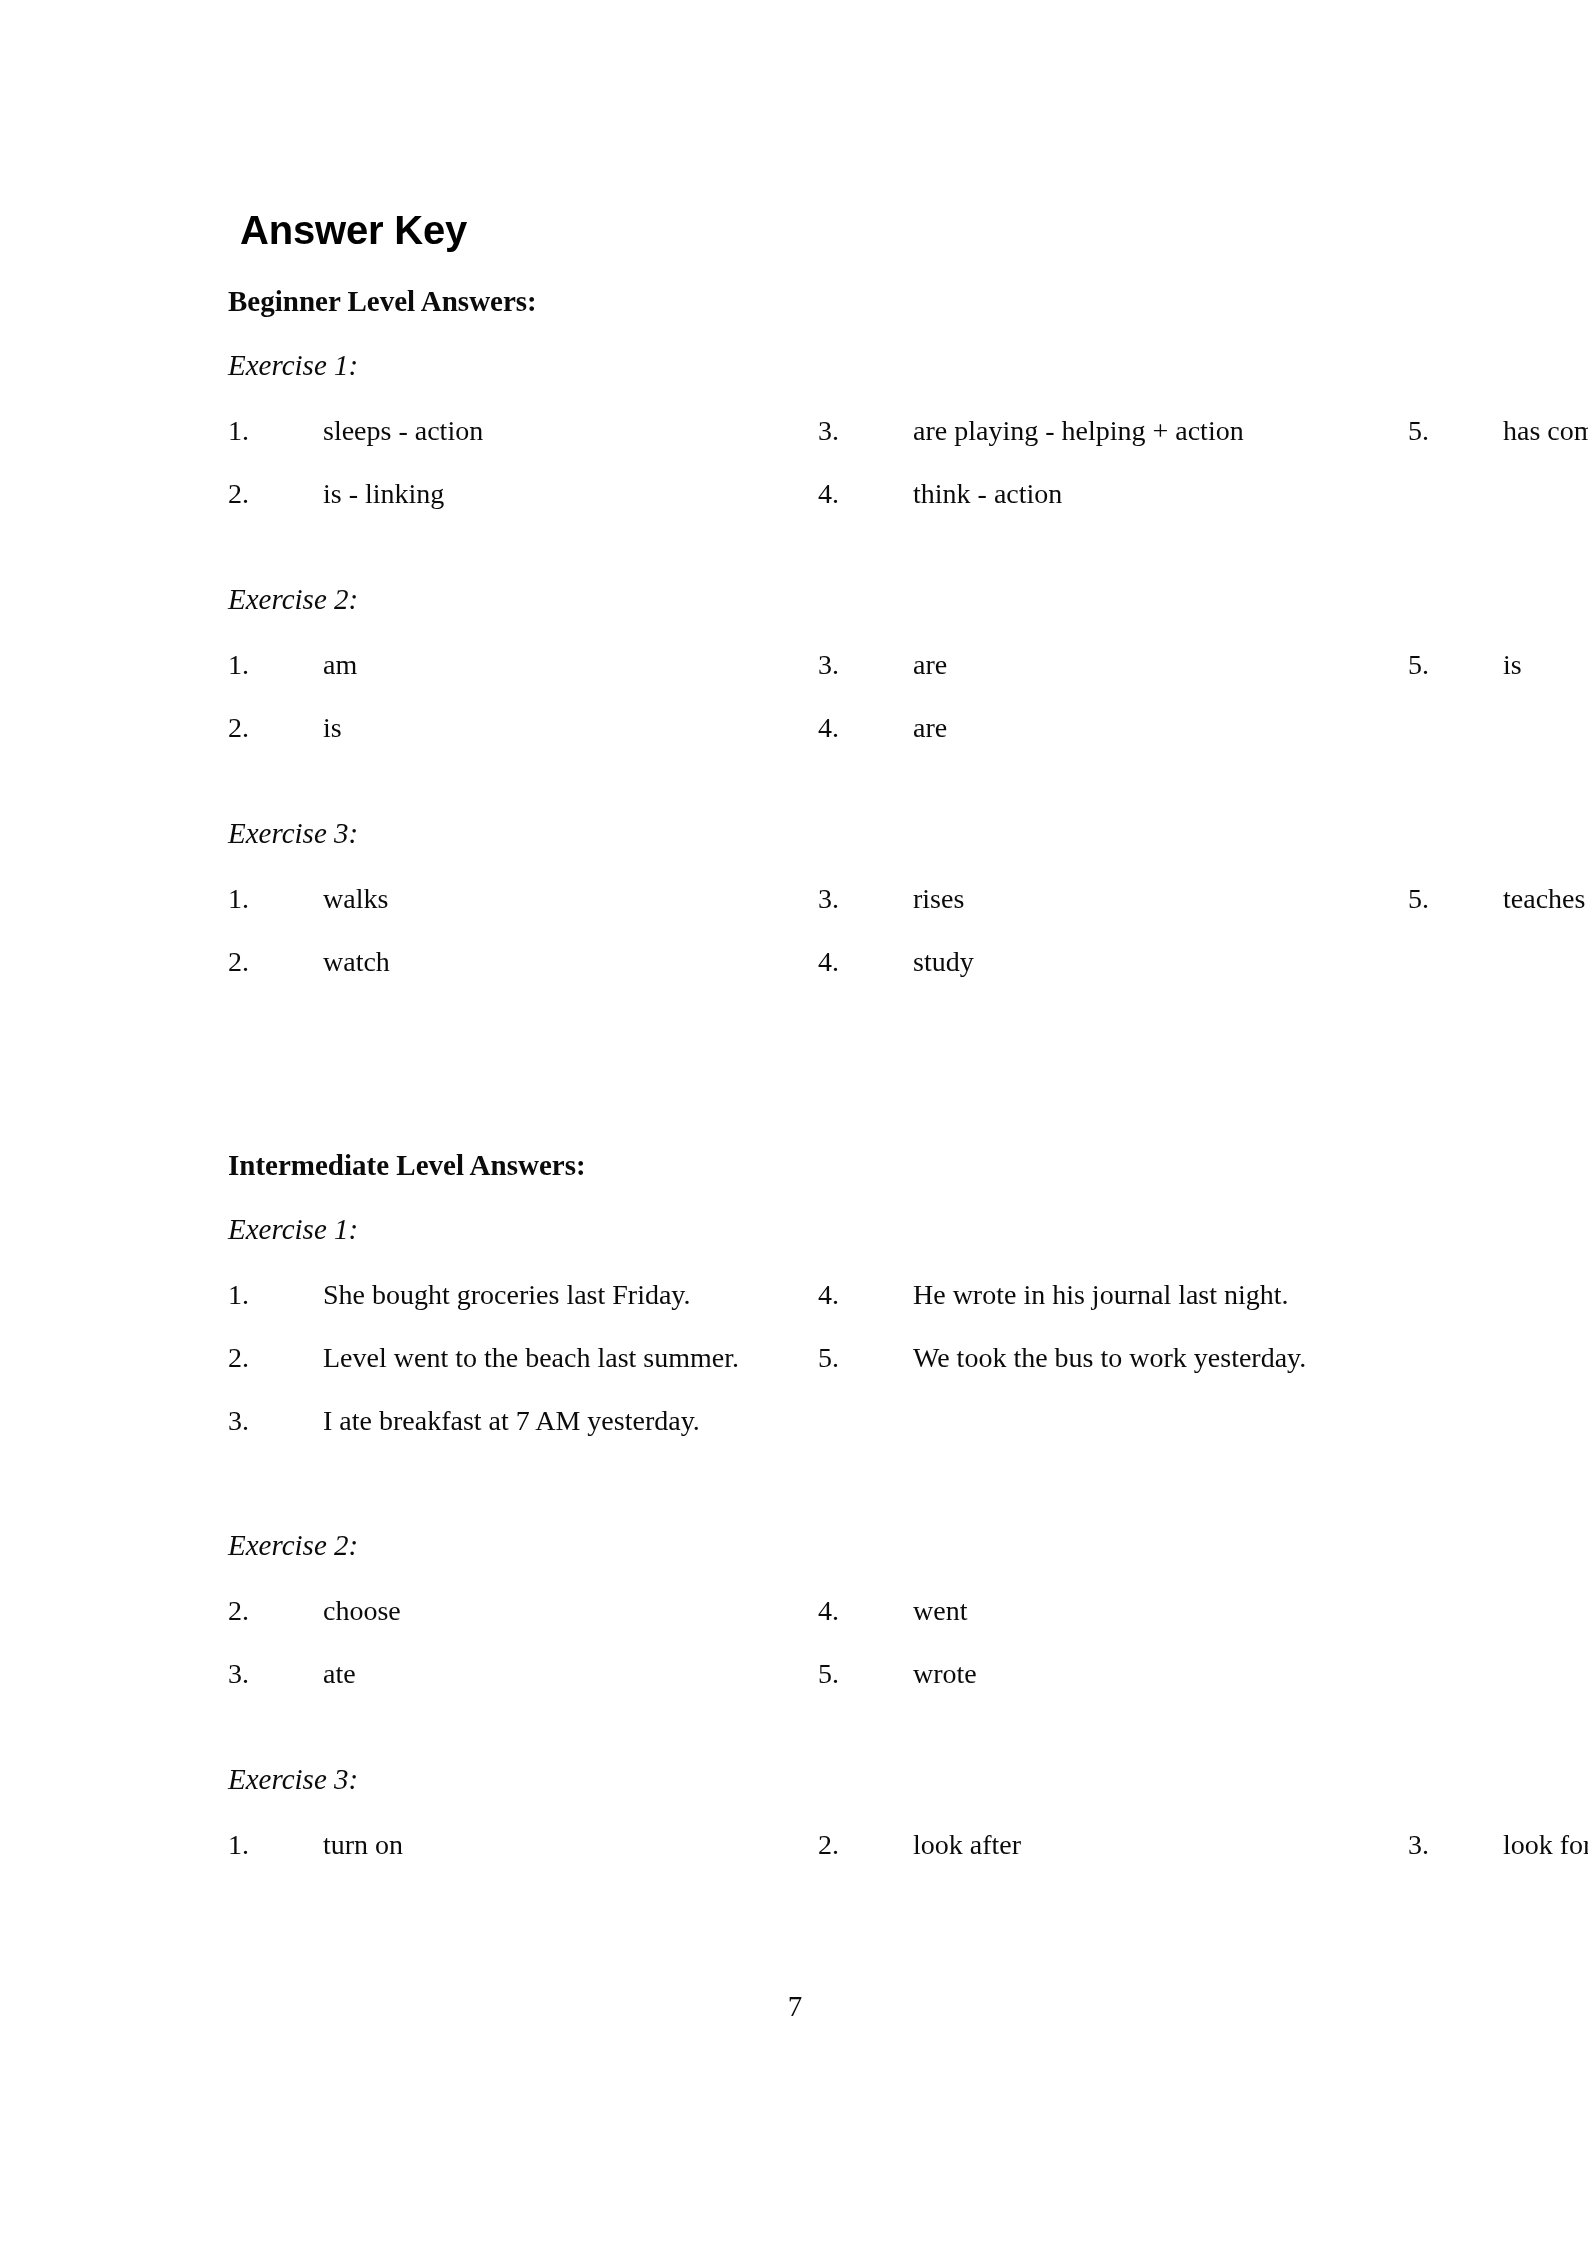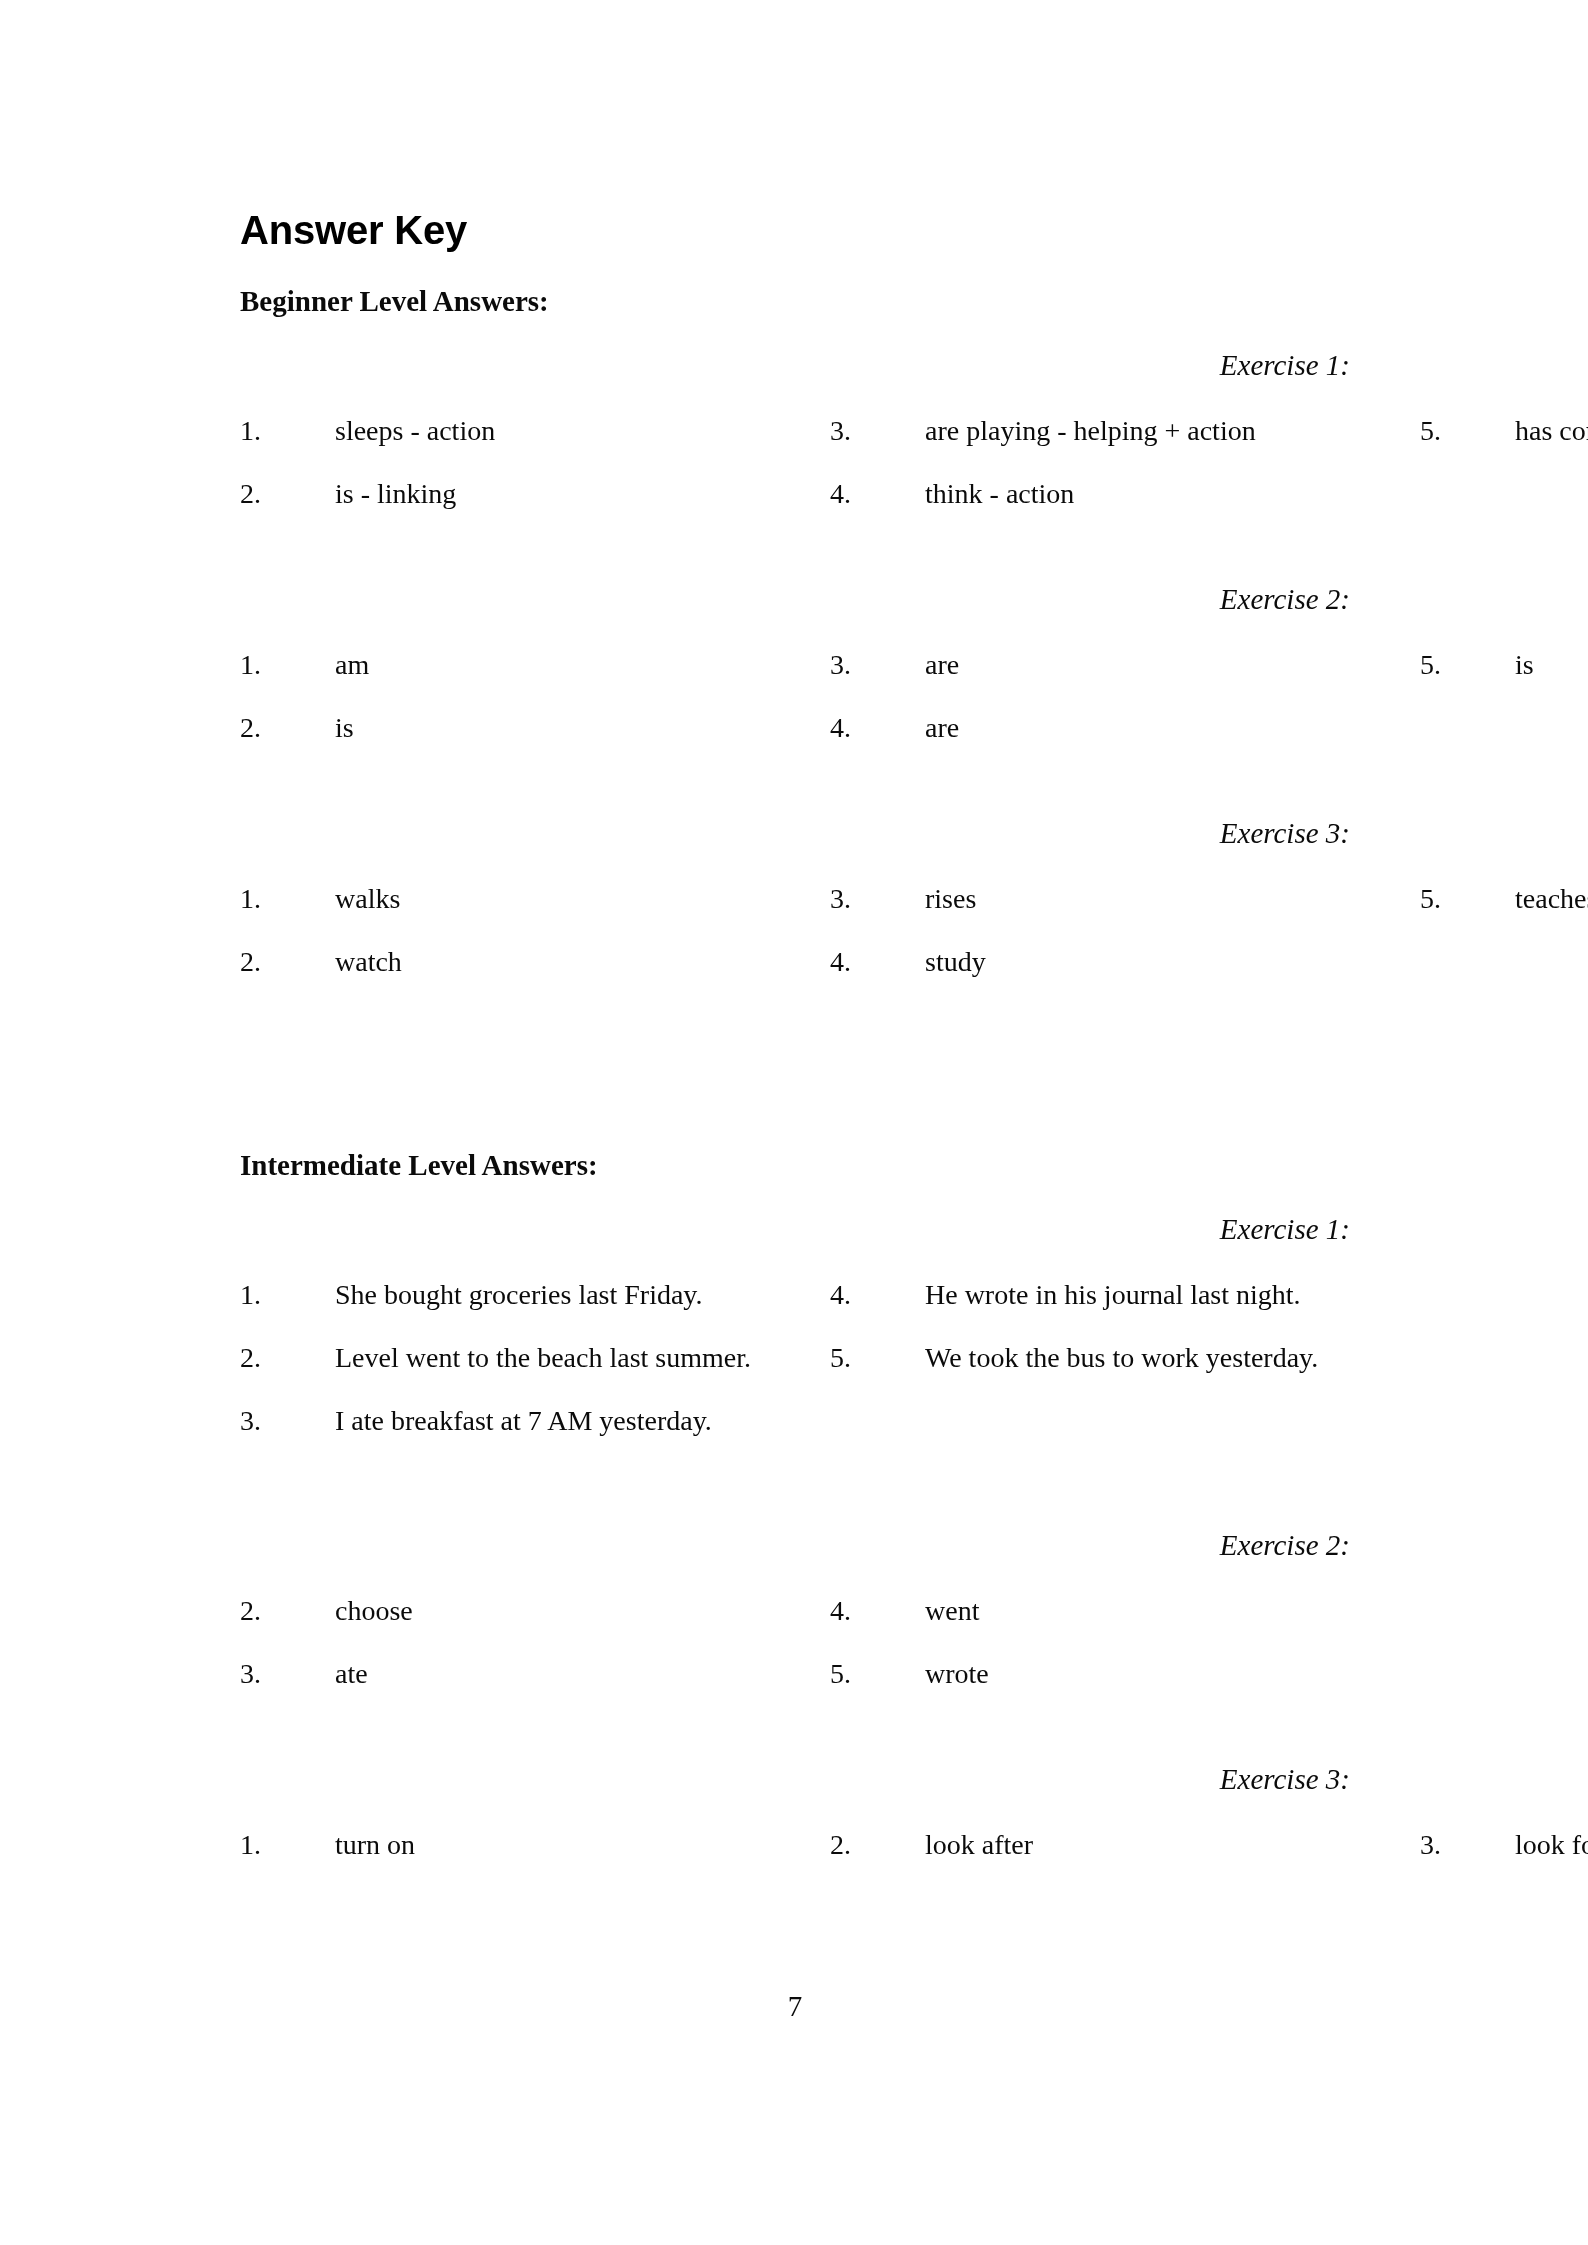--- a/index.html
+++ b/index.html
@@ -35,41 +35,40 @@
     font-weight: bold;
     font-size: 40px;
     line-height: 48px;
     letter-spacing: -0.2px;
     color: #000000;
   }
 
   
   .content {
     position: absolute;
-    left: 240px;
+    left: 228px;
     top: 283px;
     width: 1110px;
   }
 
   .section-heading {
     font-family: "Liberation Serif", "DejaVu Serif", serif;
     font-weight: bold;
     font-size: 29px;
     line-height: 36px;
     margin: 0 0 28px 0;
     color: #0b0b0b;
   }
 
   .exercise-label {
     font-style: italic;
     font-size: 29px;
     line-height: 36px;
     margin: 0 0 26px 0;
     color: #0b0b0b;
-    text-align: right;
   }
 
   
   .answer-block {
     column-count: 2;
     column-gap: 70px;
     column-fill: auto;
     width: 1110px;
     margin: 0 0 22px 0;
   }

